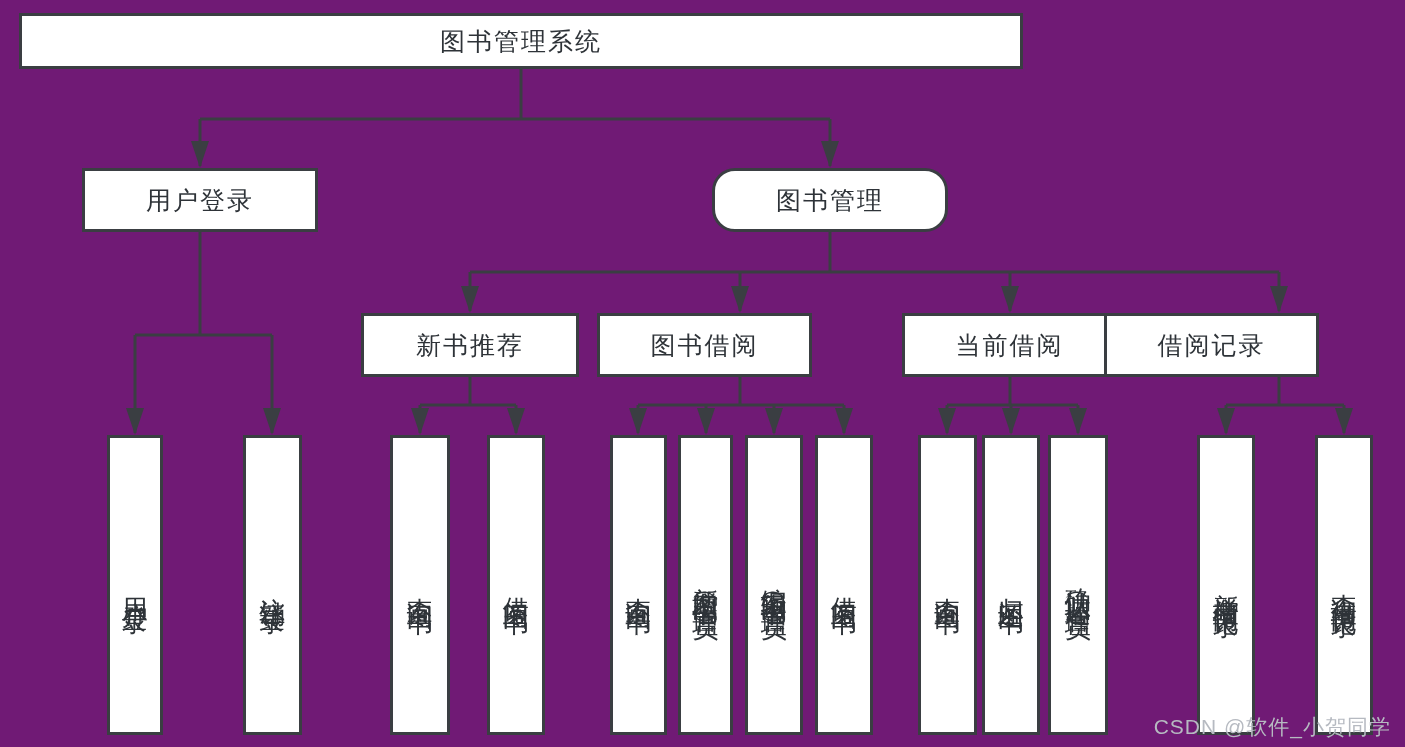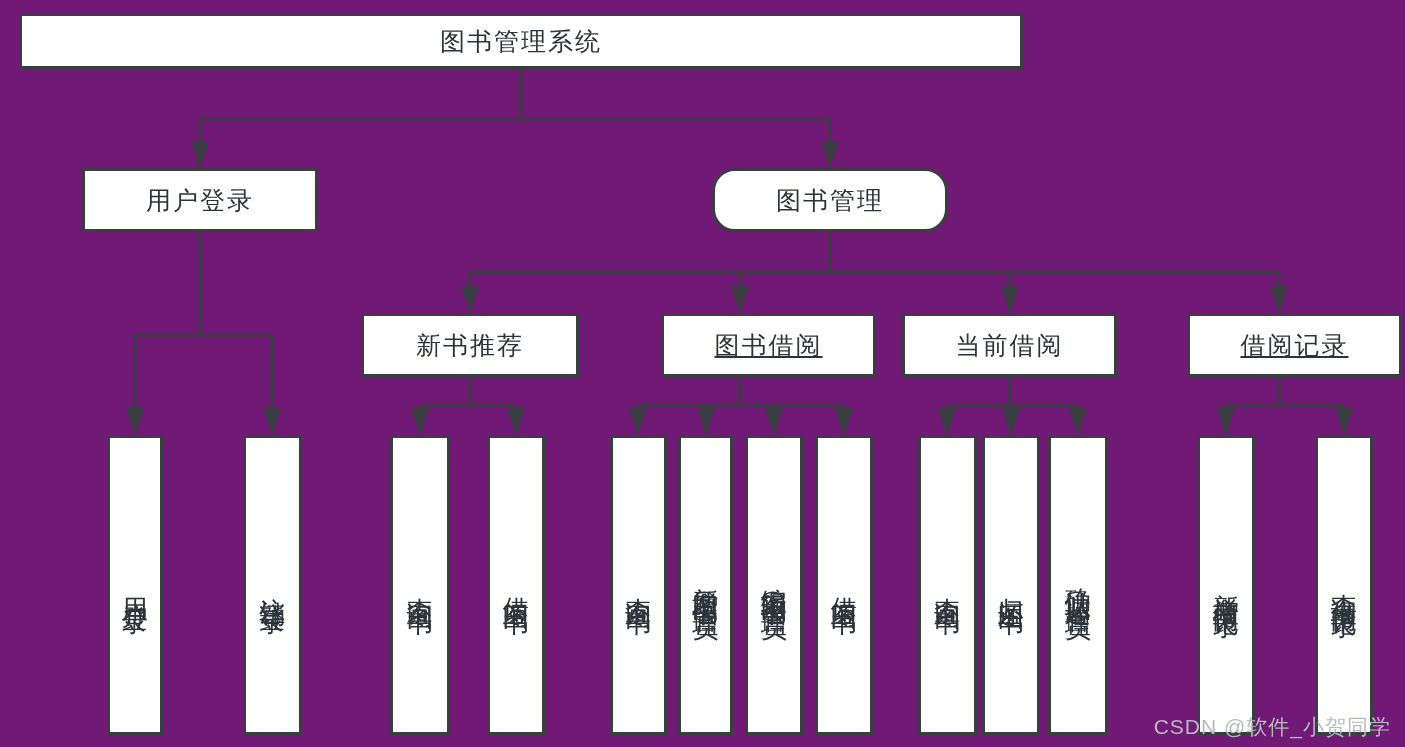--- a/index.html
+++ b/index.html
@@ -44,23 +44,23 @@
   .h-box span {
     font-size: 25px;
     letter-spacing: 2px;
     white-space: nowrap;
   }
   .root  { left: 19px;   top: 13px;  width: 1004px; height: 56px; }
   .n-ul  { left: 82px;   top: 168px; width: 236px;  height: 64px; }
   .n-bm  { left: 712px;  top: 168px; width: 236px;  height: 64px; border-radius: 23px; }
   .l3    { top: 313px; height: 64px; }
   .n-xs  { left: 361px;  width: 218px; font-family: Liberation Mono, monospace; }
-  .n-ts  { left: 661px;  width: 215px; text-decoration: underline; }
+  .n-ts  { left: 597px;  width: 215px; }
   .n-dq  { left: 902px;  width: 215px; }
-  .n-jy  { left: 1187px; width: 215px; text-decoration: underline; }
+  .n-jy  { left: 1104px; width: 215px; }
   .leaf {
     top: 435px;
     height: 300px;
   }
   .leaf span {
     writing-mode: vertical-rl;
     text-orientation: mixed;
     font-size: 26px;
     letter-spacing: 4px;
     line-height: 1.1;

